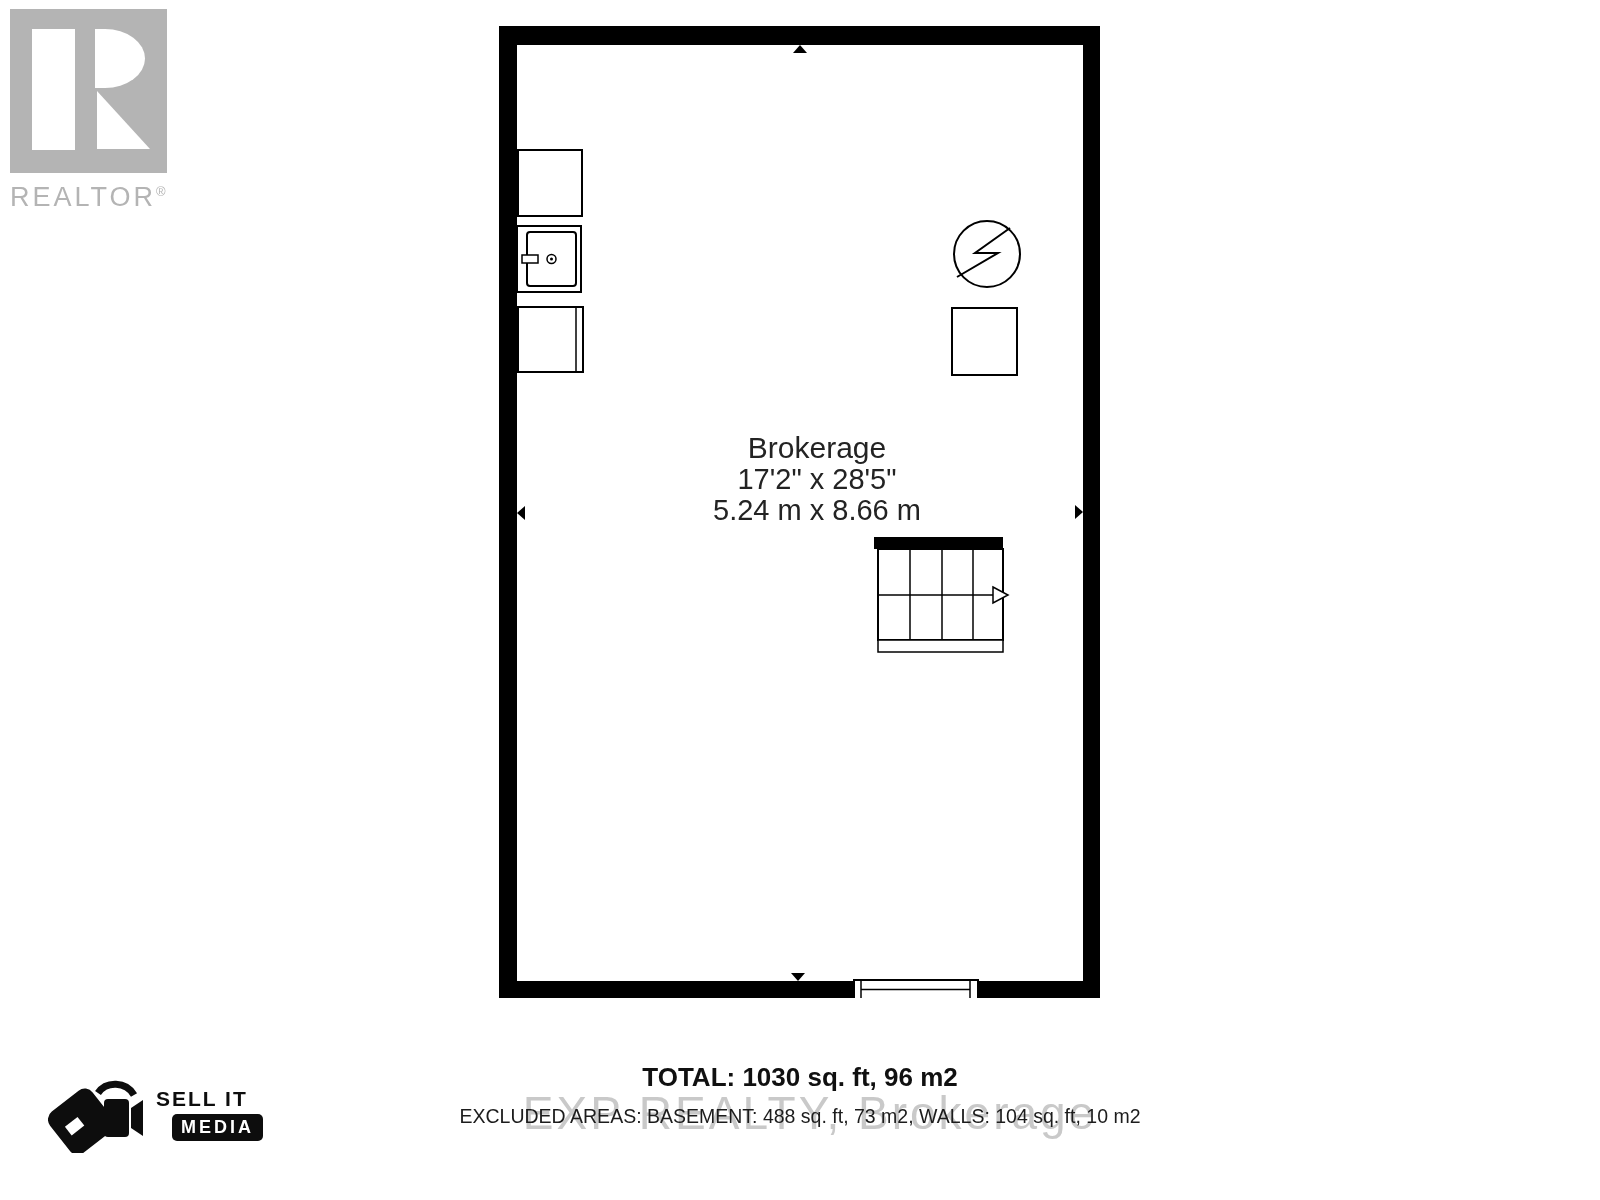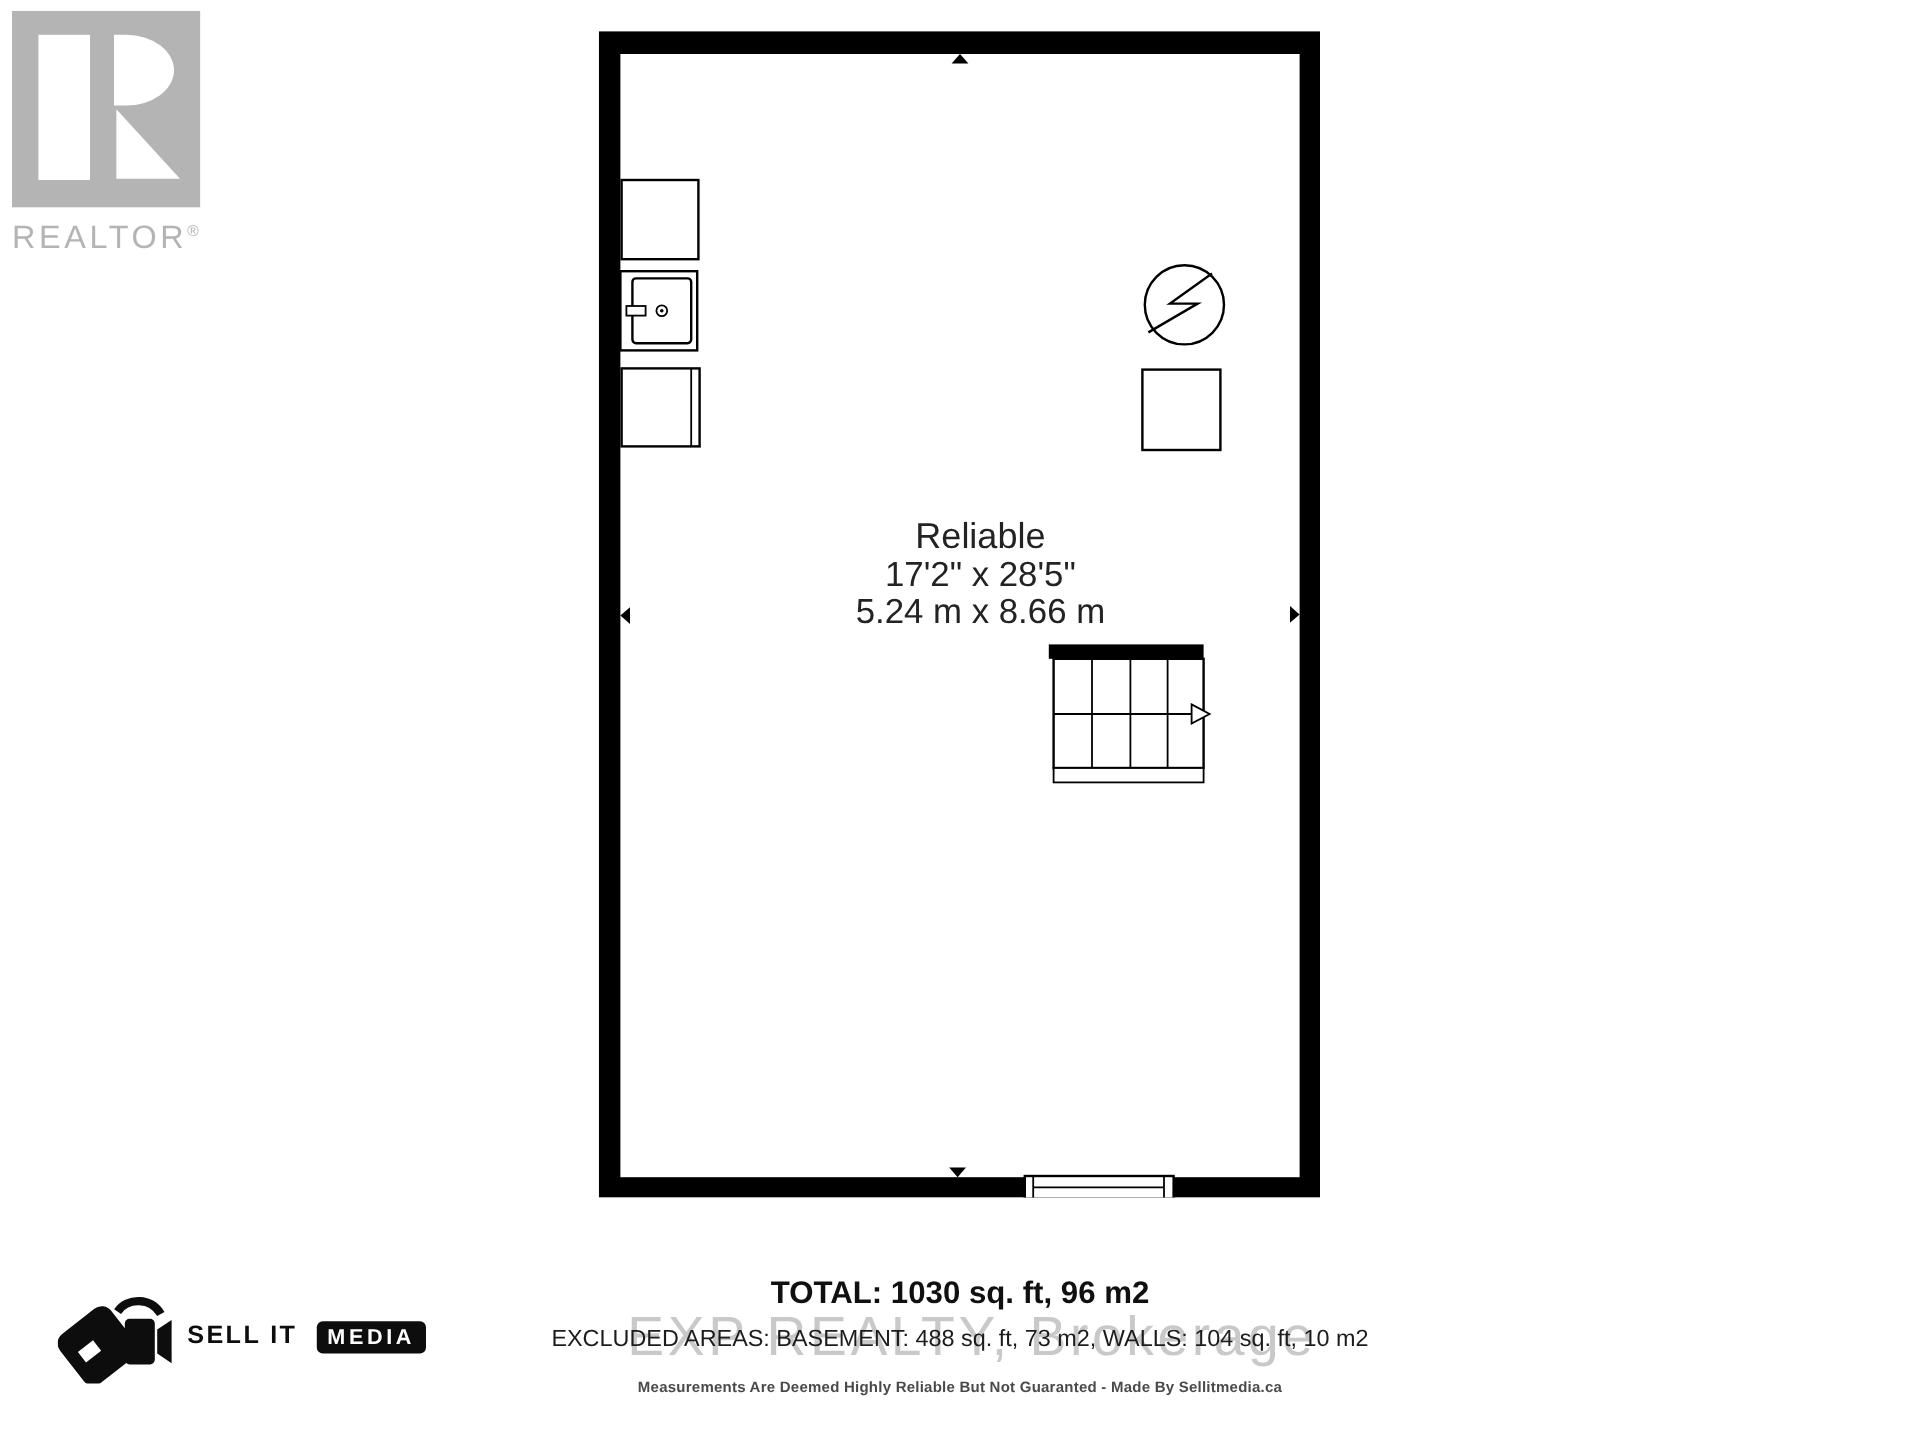--- a/index.html
+++ b/index.html
@@ -21,21 +21,21 @@
   .watermark{position:absolute;left:810px;top:1086px;transform:translateX(-50%);
     font-size:46px;letter-spacing:3px;color:#c9c9c9;white-space:nowrap;z-index:1;
     text-shadow:2px 2px 1px rgba(255,255,255,.85),-2px -2px 1px rgba(255,255,255,.85),0 0 3px #ffffff;}
   .summary{position:absolute;left:0;top:1062px;width:1600px;text-align:center;z-index:2;}
   .summary .total{font-size:26px;font-weight:700;color:#101010;margin-bottom:12px;}
   .summary .line{font-size:19.5px;line-height:23px;color:#1c1c1c;}
   .disclaimer{position:absolute;left:0;top:1149px;width:1600px;text-align:center;z-index:2;
     font-size:12.5px;font-weight:600;color:#4a4a4a;letter-spacing:.2px;}
   
   .sellit{position:absolute;left:48px;top:1075px;display:flex;align-items:center;gap:12px;z-index:2;}
-  .sellit-text{display:flex;flex-direction:row;align-items:flex-start;}
+  .sellit-text{display:flex;flex-direction:column;align-items:flex-start;}
   .sellit-top{font-size:21px;font-weight:800;letter-spacing:2px;color:#0d0d0d;margin-bottom:3px;}
   .sellit-badge{background:#0d0d0d;color:#ffffff;font-size:18px;font-weight:800;
     letter-spacing:3px;border-radius:5px;padding:3px 9px;margin-left:16px;}
 </style>
 </head>
 <body>
 
 <div class="canvas">
 
   <div class="realtor-logo">
@@ -92,33 +92,32 @@
       </g>
 
       <polygon points="301,19 294,27 308,27" fill="#000000"></polygon>
       <polygon points="299,955 292,947 306,947" fill="#000000"></polygon>
       <polygon points="18,487 26,480 26,494" fill="#000000"></polygon>
       <polygon points="584,486 576,479 576,493" fill="#000000"></polygon>
     </svg>
   </div>
 
   <div class="room-label">
-    <div class="room-name">Reliable</div>
+    <div class="room-name">Brokerage</div>
     <div class="room-dim">17'2" x 28'5"</div>
     <div class="room-dim">5.24 m x 8.66 m</div>
   </div>
 
   <div class="watermark">EXP REALTY, Brokerage</div>
 
   <div class="summary">
     <div class="total">TOTAL: 1030 sq. ft, 96 m2</div>
     <div class="line">EXCLUDED AREAS: BASEMENT: 488 sq. ft, 73 m2, WALLS: 104 sq. ft, 10 m2</div>
   </div>
 
-  <div class="disclaimer">Measurements Are Deemed Highly Reliable But Not Guaranted - Made By Sellitmedia.ca</div>
 
   <div class="sellit">
     <svg width="96" height="78" viewBox="0 0 96 78">
       <g transform="rotate(-38 34 46)">
         <rect x="6" y="20" width="54" height="52" rx="10" fill="#0d0d0d"></rect>
         <rect x="17" y="40" width="16" height="11" fill="#ffffff"></rect>
       </g>
       <path d="M50 18 C58 6, 78 6, 86 20" stroke="#0d0d0d" stroke-width="7" fill="none"></path>
       <rect x="56" y="24" width="25" height="38" rx="4" fill="#0d0d0d"></rect>
       <polygon points="83,33 95,25 95,61 83,53" fill="#0d0d0d"></polygon>

